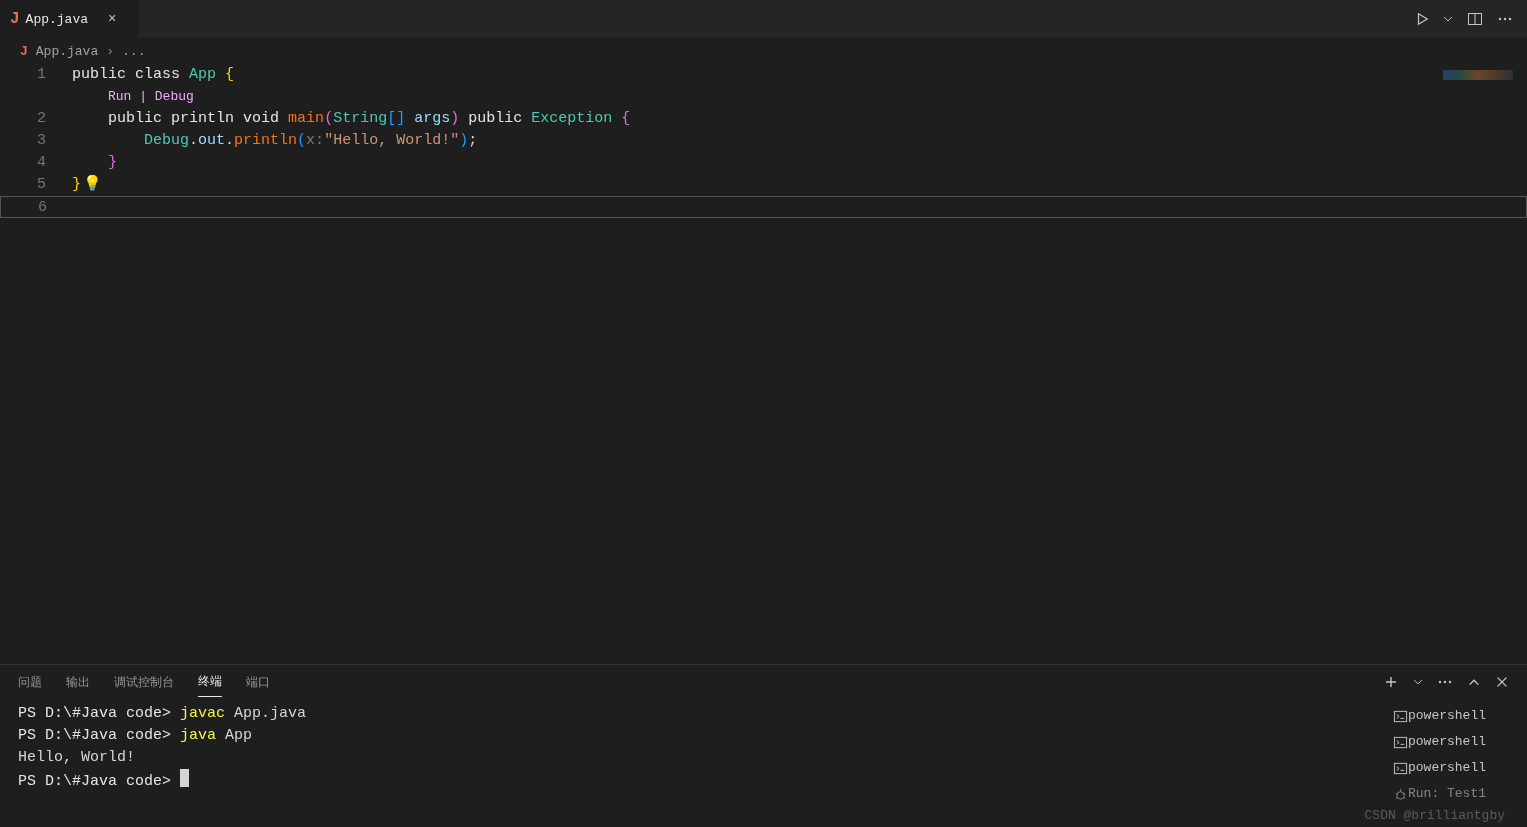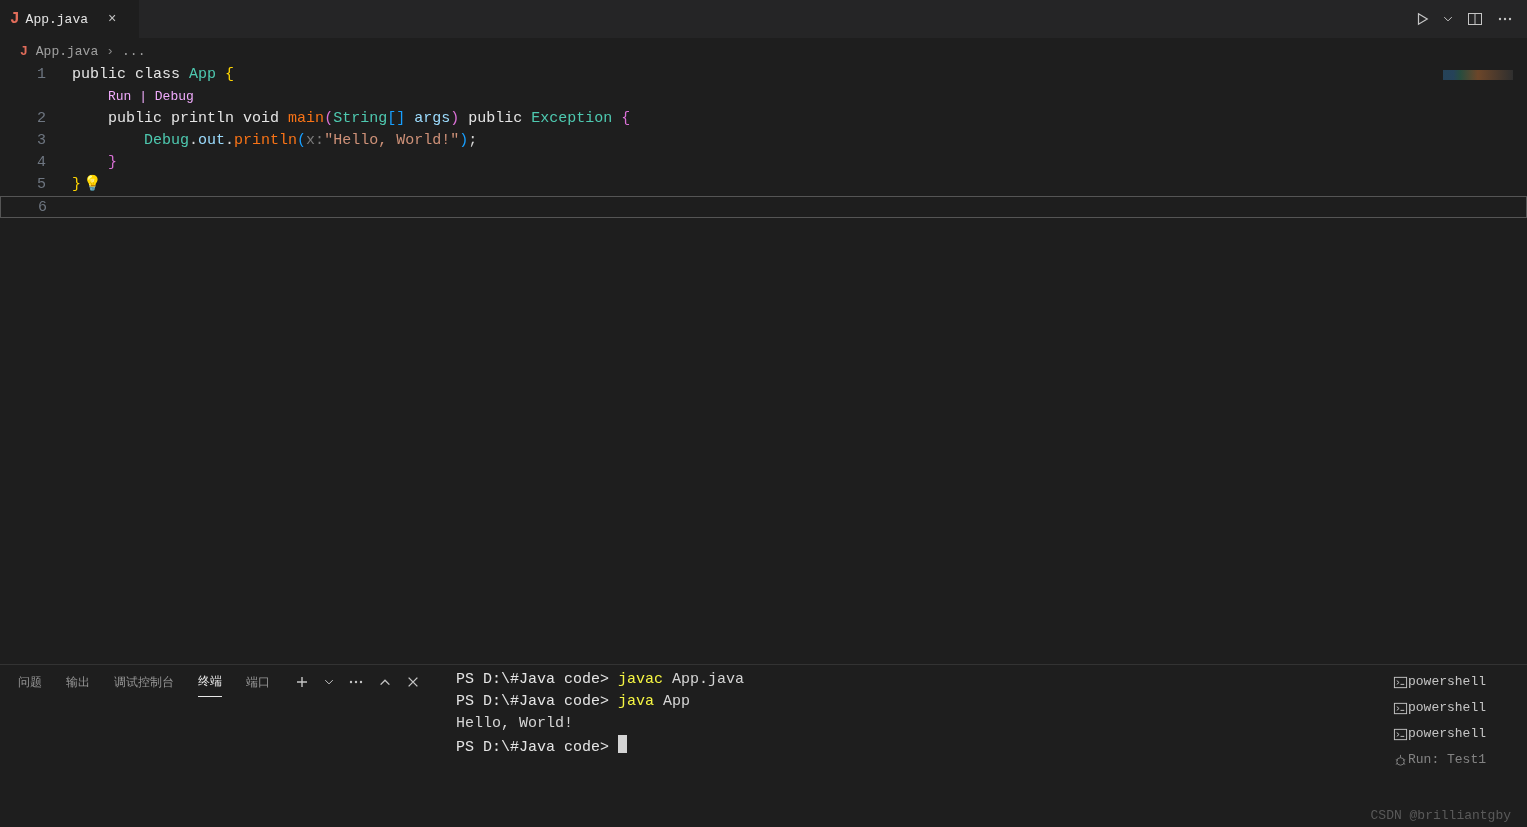--- a/index.html
+++ b/index.html
@@ -102,21 +102,21 @@
     width: 70px; height: 10px;
     background: linear-gradient(90deg,#2a5b80 0%,#2a5b80 15%,#2e6a53 25%,#a06030 50%,#3a3a3a 100%);
     opacity: 0.6;
   }
 
   
   .panel {
     height: 163px;
     background: #1e1e1e;
     border-top: 1px solid #333;
-    display: flex; flex-direction: row;
+    display: flex; flex-direction: column;
   }
   .panel-tabs {
     height: 34px;
     display: flex; align-items: center;
     padding-left: 18px;
     gap: 24px;
   }
   .panel-tab {
     font-size: 12px;
     color: #969696;
@@ -164,21 +164,21 @@
     display:flex; align-items:center; 
     font-size: 13px;
     color: #c5c5c5;
     line-height: 26px;
     cursor:pointer;
     padding-left: 6px;
   }
   .term-entry svg { flex-shrink:0; }
 
   .watermark {
-    position: absolute; right: 16px; bottom: 4px;
+    position: absolute; right: 22px; bottom: 4px;
     color: #5a5a5a; font-size: 13px;
   }
 
   svg { display:block; }
 </style>
 </head>
 <body>
 
 <div class="tab-bar">
   <div class="tab">

